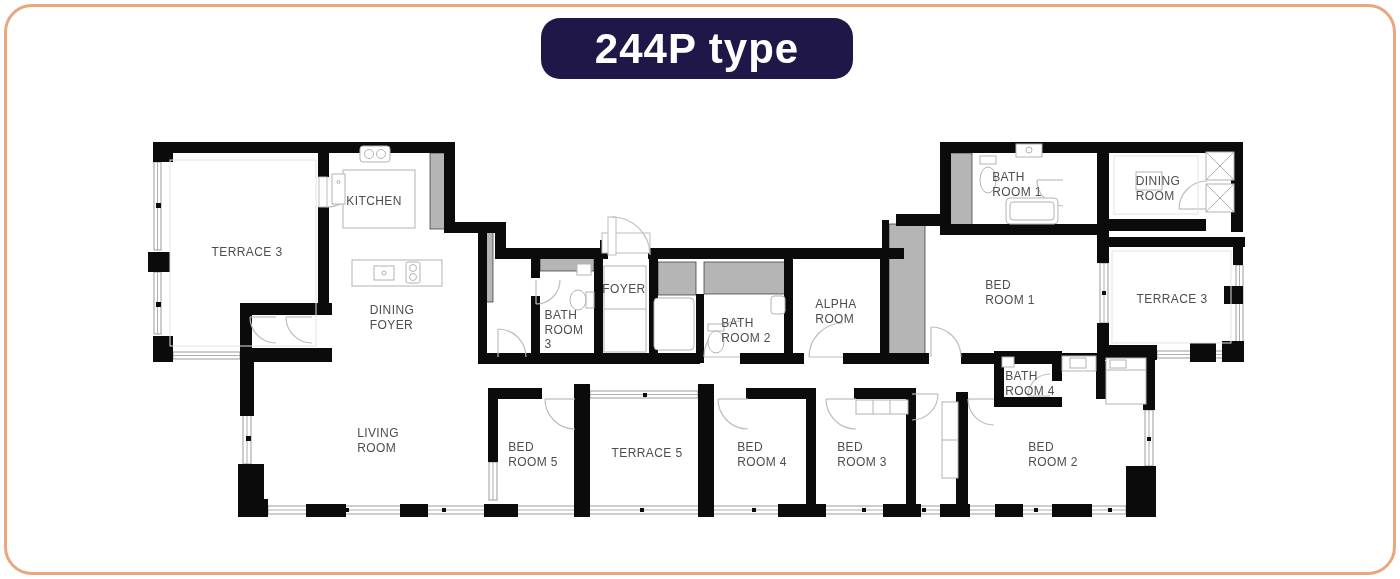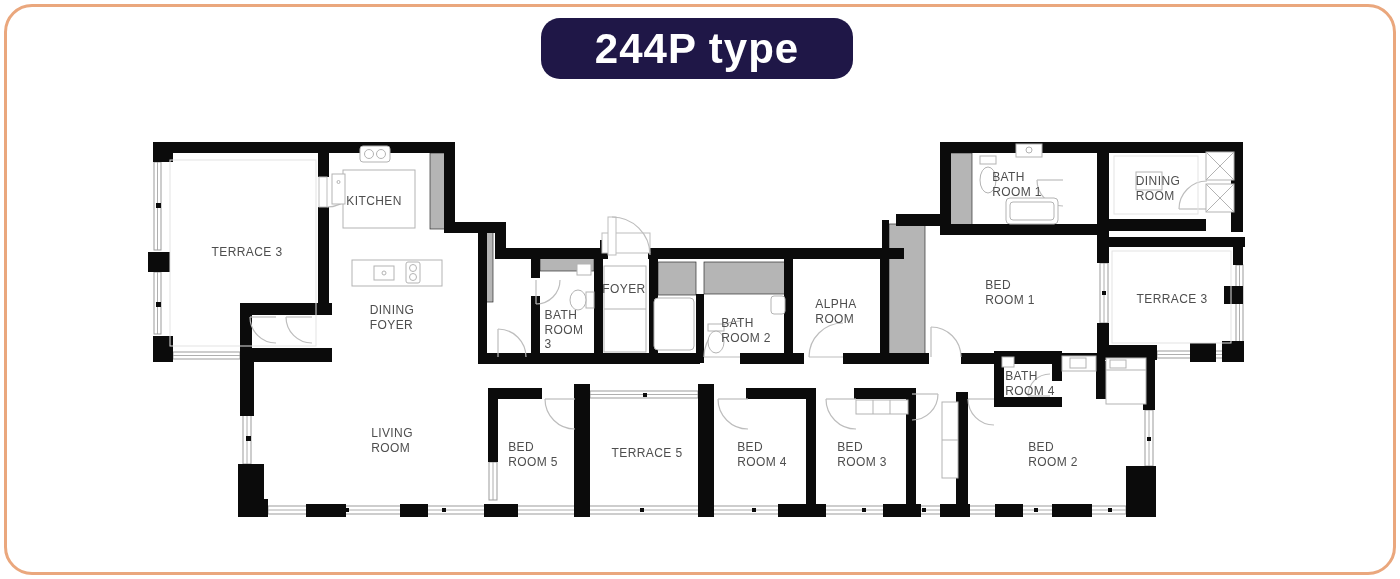--- a/index.html
+++ b/index.html
@@ -259,21 +259,21 @@
       <rect x="856" y="400" width="52" height="14"></rect>
       <line x1="873" y1="400" x2="873" y2="414"></line>
         <line x1="890" y1="400" x2="890" y2="414"></line>
     </g>
   </svg>
 
   <div class="rlabel" style="left:247px;top:252px">TERRACE 3</div>
   <div class="rlabel" style="left:374px;top:201px">KITCHEN</div>
   <div class="rlabel" style="left:392px;top:318px">DINING
 FOYER</div>
-  <div class="rlabel" style="left:392px;top:441px">LIVING
+  <div class="rlabel" style="left:378px;top:441px">LIVING
 ROOM</div>
   <div class="rlabel" style="left:564px;top:330px">BATH
 ROOM
 3</div>
   <div class="rlabel" style="left:624px;top:289px">FOYER</div>
   <div class="rlabel" style="left:746px;top:331px">BATH
 ROOM 2</div>
   <div class="rlabel" style="left:836px;top:312px">ALPHA
 ROOM</div>
   <div class="rlabel" style="left:1010px;top:293px">BED

